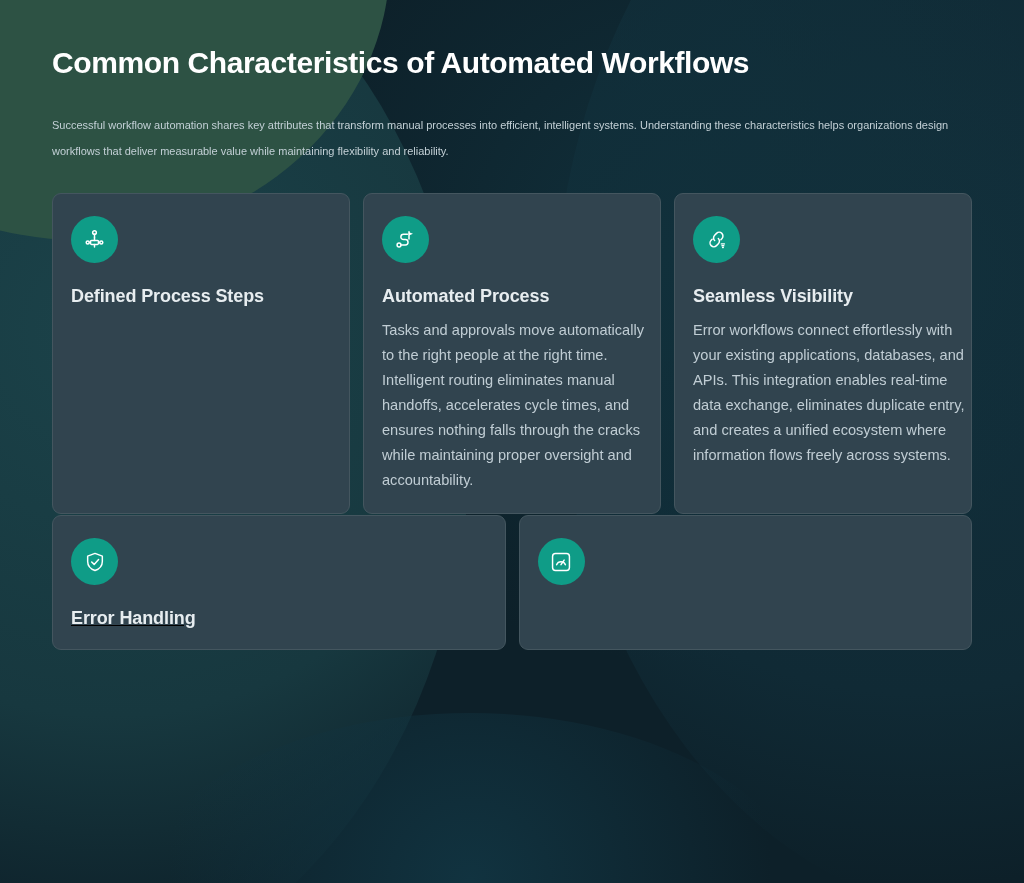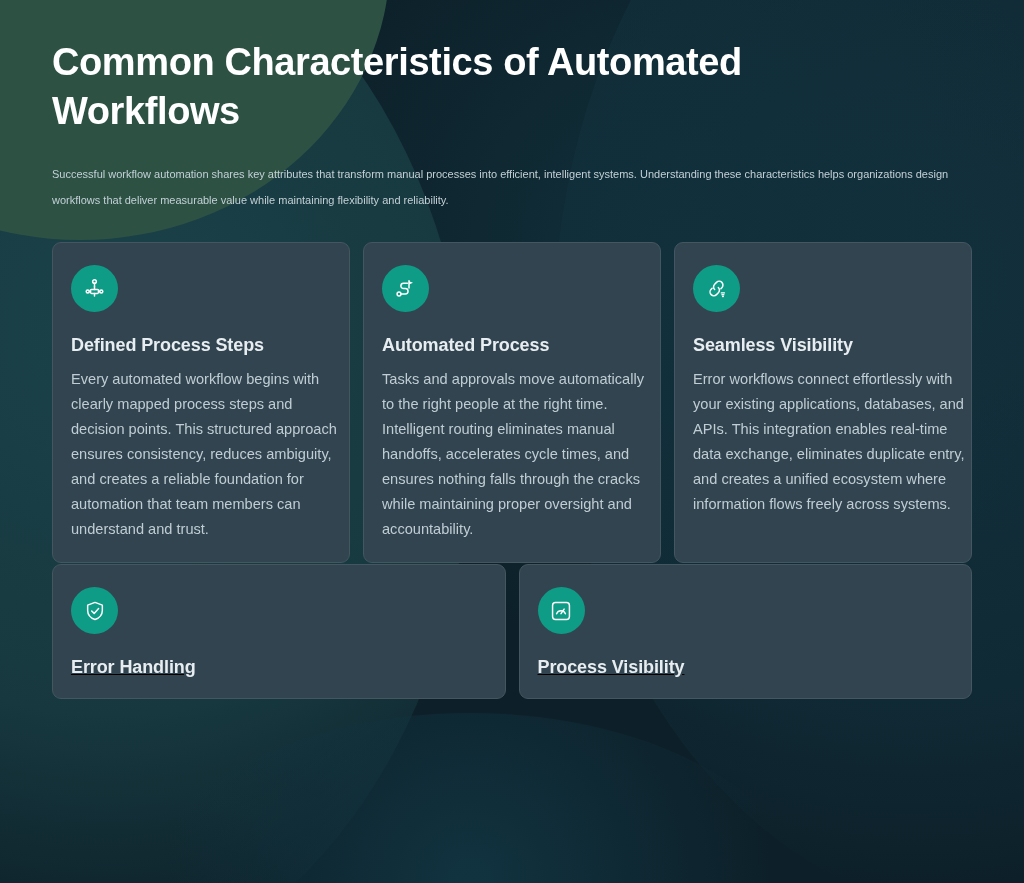--- a/index.html
+++ b/index.html
@@ -53,21 +53,21 @@
 
   
   #page {
     position: relative;
     z-index: 1;
     padding: 38px 52px 0 52px;
   }
 
   #page-title {
     color: #ffffff;
-    font-size: 38px;
+    font-size: 30px;
     line-height: 49px;
     font-weight: bold;
     letter-spacing: -0.4px;
     max-width: 760px;
   }
 
   #page-subtitle {
     margin-top: 26px;
     color: #c3d0d6;
     font-size: 11px;
@@ -150,21 +150,20 @@
           <rect x="7.4" y="13.2" width="9.2" height="4.4" rx="1.2"></rect>
           <path d="M12 10 V13.2"></path>
           <circle cx="4.3" cy="15.4" r="1.8"></circle>
           <path d="M6.1 15.4 H7.4"></path>
           <circle cx="19.7" cy="15.4" r="1.8"></circle>
           <path d="M16.6 15.4 H17.9"></path>
           <path d="M12 17.6 V20.6"></path>
         </svg>
       </div>
       <div class="card-title">Defined Process Steps</div>
-      <div class="card-body">Every automated workflow begins with clearly mapped process steps and decision points. This structured approach ensures consistency, reduces ambiguity, and creates a reliable foundation for automation that team members can understand and trust.</div>
     </div>
 
     <div class="card">
       <div class="card-icon">
         <svg width="21" height="21" viewBox="0 0 24 24" fill="none" stroke="#ffffff" stroke-width="1.7" stroke-linecap="round" stroke-linejoin="round">
           <circle cx="4.6" cy="18.3" r="2.2"></circle>
           <path d="M6.8 18.3 h5.0 a3.1 3.1 0 0 0 0-6.2 h-2.0 a3.1 3.1 0 0 1 0-6.2 h4.4"></path>
           <path d="M16.0 3.2 V11.4"></path>
           <path d="M16.0 3.6 L20.6 5.4 L16.0 7.3 Z" fill="#ffffff" stroke="none"></path>
         </svg>
@@ -202,18 +201,17 @@
     </div>
 
     <div class="card">
       <div class="card-icon">
         <svg width="22" height="22" viewBox="0 0 24 24" fill="none" stroke="#ffffff" stroke-width="1.6" stroke-linecap="round" stroke-linejoin="round">
           <rect x="2.8" y="2.8" width="18.4" height="18.4" rx="3.2"></rect>
           <path d="M7.2 15.0 a5.2 5.2 0 0 1 9.6 0"></path>
           <path d="M12 14.9 L15.4 9.9"></path>
         </svg>
       </div>
-      <div class="card-title">Process Visibility</div>
     </div>
 
   </div>
 
 </div>
 
 </body></html>

